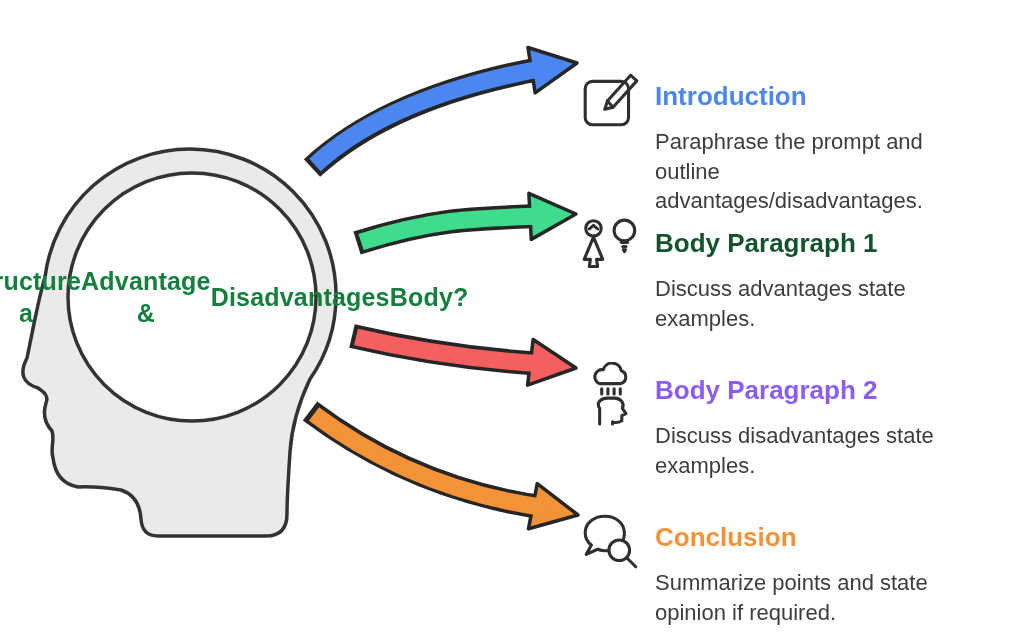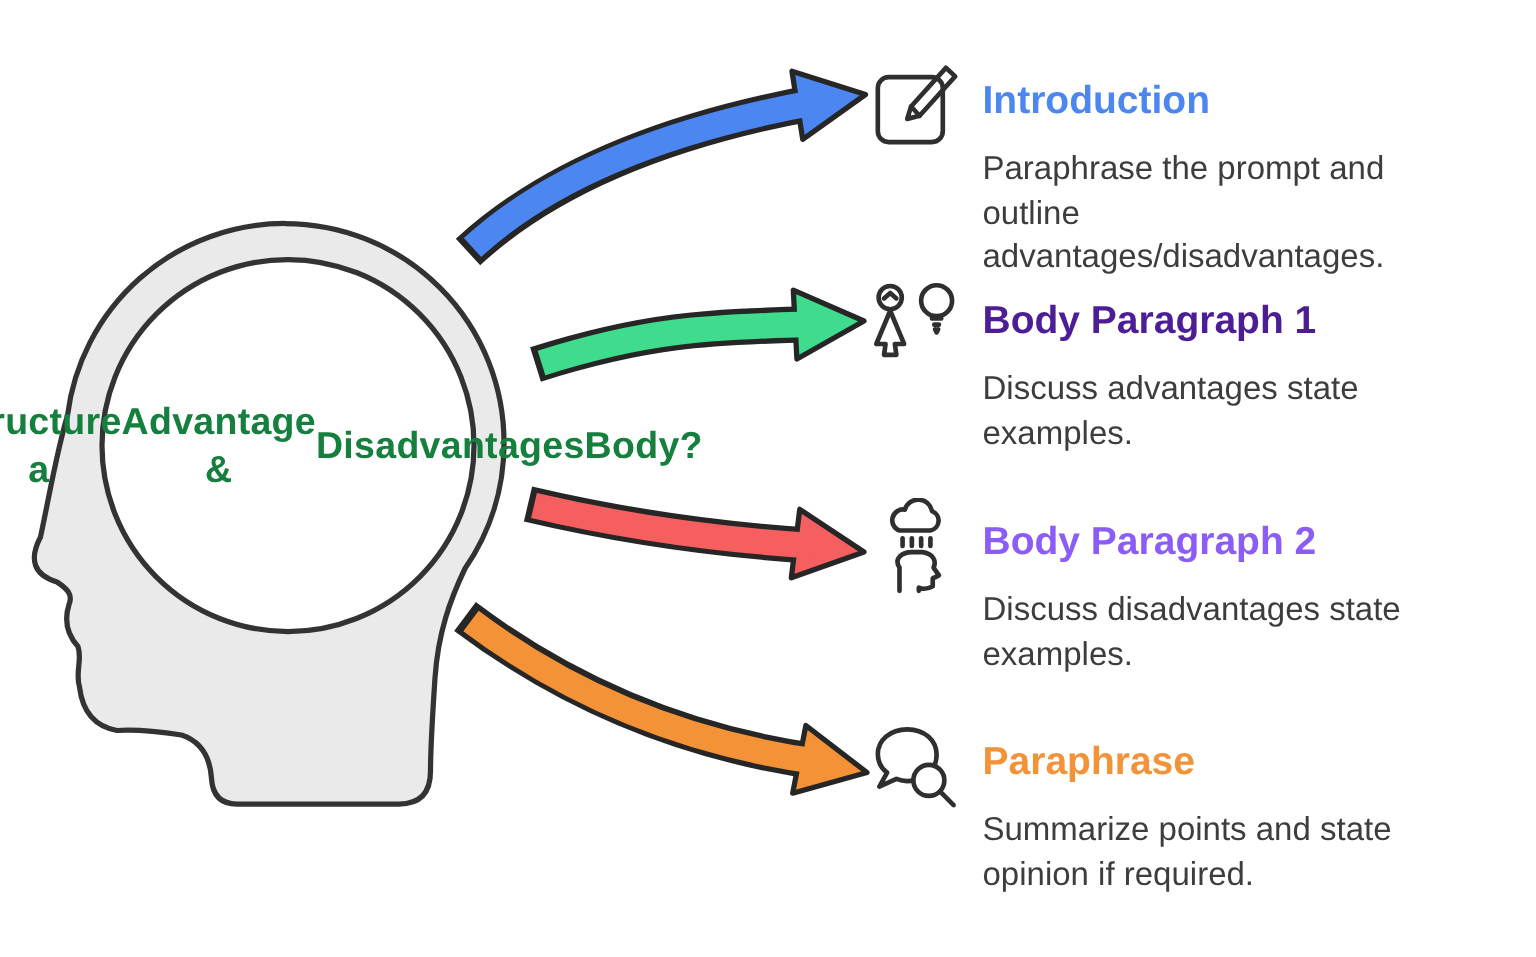--- a/index.html
+++ b/index.html
@@ -11,21 +11,21 @@
 
   
   .head-title {
     position:absolute; left:94px; top:205px; width:198px; height:184px;
     display:flex; flex-direction:row; justify-content:center; align-items:center;
     text-align:center; font-weight:bold; font-size:25px; line-height:1.3;
     color:#15803d; letter-spacing:0.2px;
   }
 
   
-  .section { position:absolute; left:578px; width:414px; }
+  .section { position:absolute; left:578px; width:414px;margin-top:30px; }
   .section .icon-box { position:absolute; left:0; top:-14px; width:66px; height:66px; }
   .icon-box svg { width:66px; height:66px; }
   .sec-text { margin-left:77px; }
   .sec-title { font-size:26px; font-weight:bold; margin:0; line-height:1.1; }
   .sec-body  { font-size:22px; color:#3d3d3d; margin:16px 0 0; line-height:1.36; width:338px; }
 
   .sec-1 { top:52px; }
   .sec-2 { top:199px; }
   .sec-3 { top:346px; }
   .sec-4 { top:493px; }
@@ -120,21 +120,21 @@
         <circle class="ic" cx="15" cy="13" r="7.5"></circle>
         <path class="ic" d="M11 13.5 L15 10 L19 13.5"></path>
         <path class="ic" d="M15 21.5 L6 43 H12 L11 50 H19 L18 43 H24 Z"></path>
         <circle class="ic" cx="45" cy="15" r="10"></circle>
         <path class="ic" d="M42 26.5 H48"></path>
         <path class="ic" d="M43.5 30.5 H46.5"></path>
         <path class="ic" d="M44 33.5 L45 35.5 L46 33.5"></path>
       </svg>
     </div>
     <div class="sec-text">
-      <h2 class="sec-title" style="color: #4c1d95;">Body Paragraph 1</h2>
+      <h2 class="sec-title" style="color: #14532d;">Body Paragraph 1</h2>
       <p class="sec-body">Discuss advantages state examples.</p>
     </div>
   </div>
 
   <div class="section sec-3">
     <div class="icon-box">
       <svg viewBox="0 0 64 64">
         <path class="ic" d="M21 21 H41 A6.5 6.5 0 0 0 42 8.5 A9 9 0 0 0 24.5 7.5 A7 7 0 0 0 21 21 Z"></path>
         <line class="ic" x1="23" y1="26" x2="23" y2="31"></line>
         <line class="ic" x1="29" y1="26" x2="29" y2="31"></line>
@@ -151,18 +151,18 @@
 
   <div class="section sec-4">
     <div class="icon-box">
       <svg viewBox="0 0 64 64">
         <path class="ic" d="M26 7 C15 7 7 14 7 23 C7 28 9 32 13 35 L8 44 L19 39 C21.5 40 24 40.5 26 40.5 C37.5 40.5 45 33 45 23.5 C45 14 37 7 26 7 Z"></path>
         <circle class="ic-fillwhite" cx="40" cy="40" r="10"></circle>
         <line class="ic" x1="47.5" y1="47.5" x2="56" y2="56"></line>
       </svg>
     </div>
     <div class="sec-text">
-      <h2 class="sec-title" style="color: rgb(243, 146, 55);">Paraphrase</h2>
+      <h2 class="sec-title" style="color: rgb(243, 146, 55);">Conclusion</h2>
       <p class="sec-body">Summarize points and state opinion if required.</p>
     </div>
   </div>
 
 </div>
 
 </body></html>

